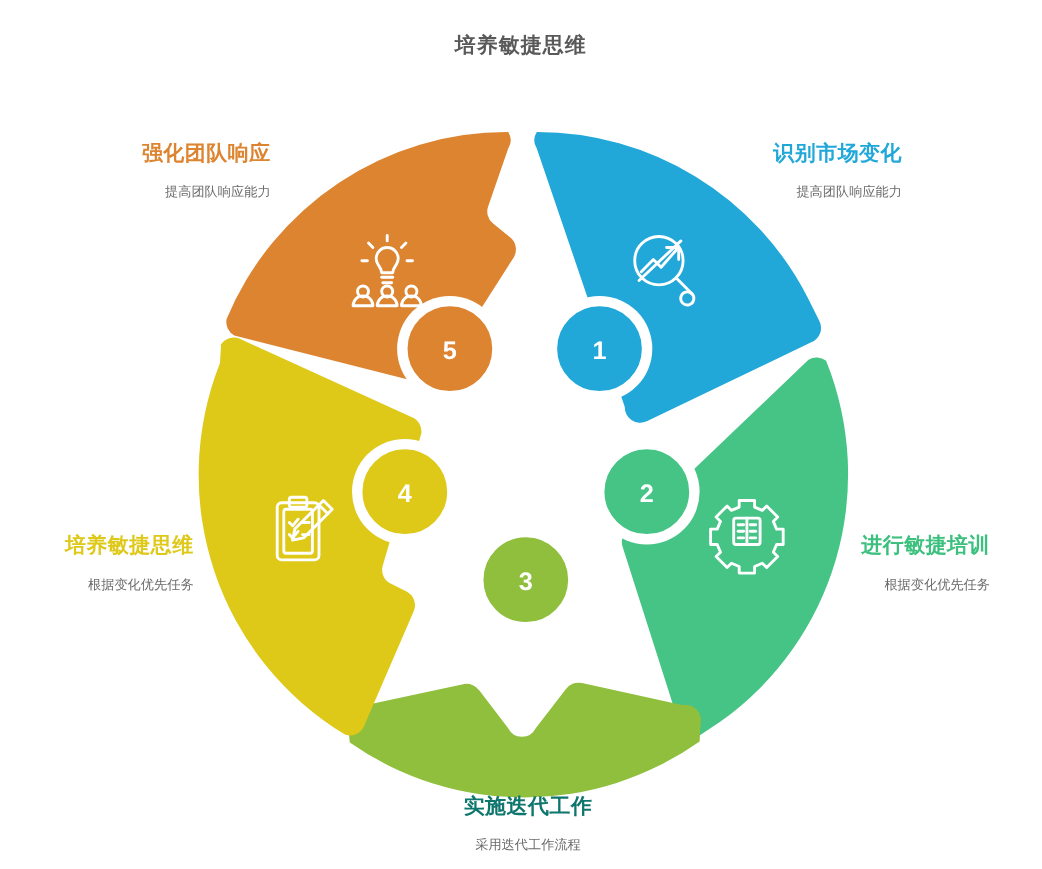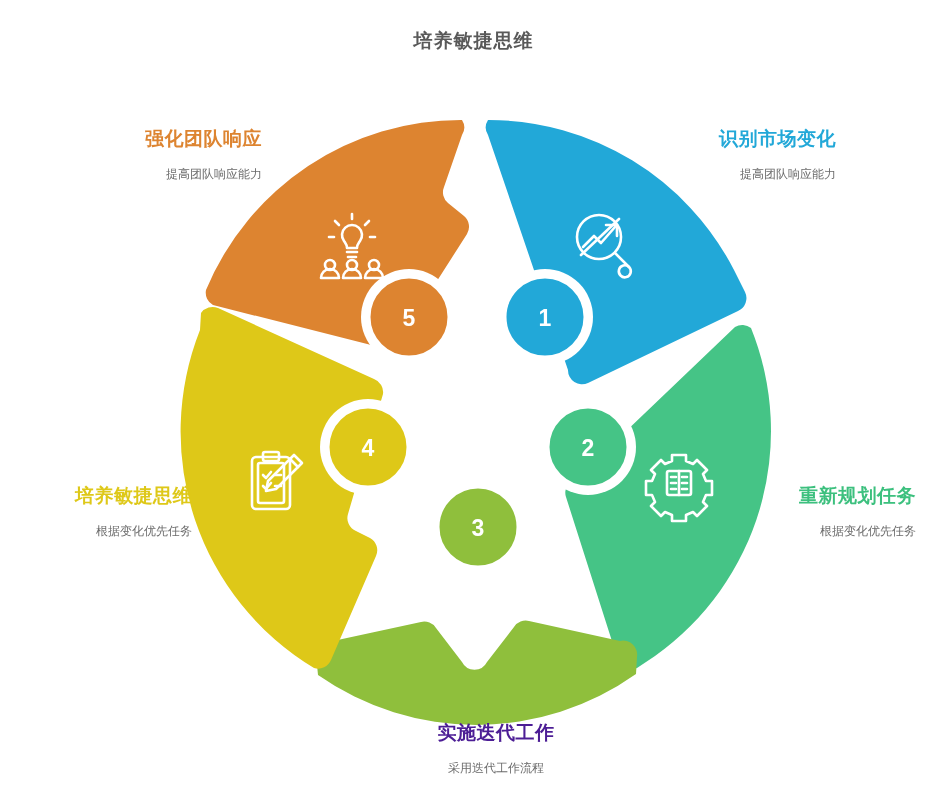--- a/index.html
+++ b/index.html
@@ -31,21 +31,20 @@
     letter-spacing: 1px;
     font-weight: 700;
   }
   #wheel {
     position: absolute;
     left: 0;
     top: 0;
   }
   .lbl {
     position: absolute;
-    padding-left: 16px;
   }
   .lbl .lbl-title {
     font-size: 19px;
     font-weight: bold;
     letter-spacing: 0.5px;
     margin: 0 0 14px 0;
     white-space: nowrap;
   }
   .lbl .lbl-desc {
     font-size: 12px;
@@ -244,26 +243,26 @@
       </g>
     </g>
   </svg>
 
   <div class="lbl right" id="lbl-1">
     <div class="lbl-title" style="color:#22a8d8">识别市场变化</div>
     <div class="lbl-desc">提高团队响应能力</div>
   </div>
 
   <div class="lbl right" id="lbl-2">
-    <div class="lbl-title" style="color:#3cc07e">重新规划任务</div>
+    <div class="lbl-title" style="color:#3cc07e">进行敏捷培训</div>
     <div class="lbl-desc">根据变化优先任务</div>
   </div>
 
   <div class="lbl center" id="lbl-3">
-    <div class="lbl-title" style="color:#4c1d95">实施迭代工作</div>
+    <div class="lbl-title" style="color:#0f766e">实施迭代工作</div>
     <div class="lbl-desc">采用迭代工作流程</div>
   </div>
 
   <div class="lbl left" id="lbl-4">
     <div class="lbl-title" style="color:#dec818">培养敏捷思维</div>
     <div class="lbl-desc">根据变化优先任务</div>
   </div>
 
   <div class="lbl left" id="lbl-5">
     <div class="lbl-title" style="color:#dd8430">强化团队响应</div>

